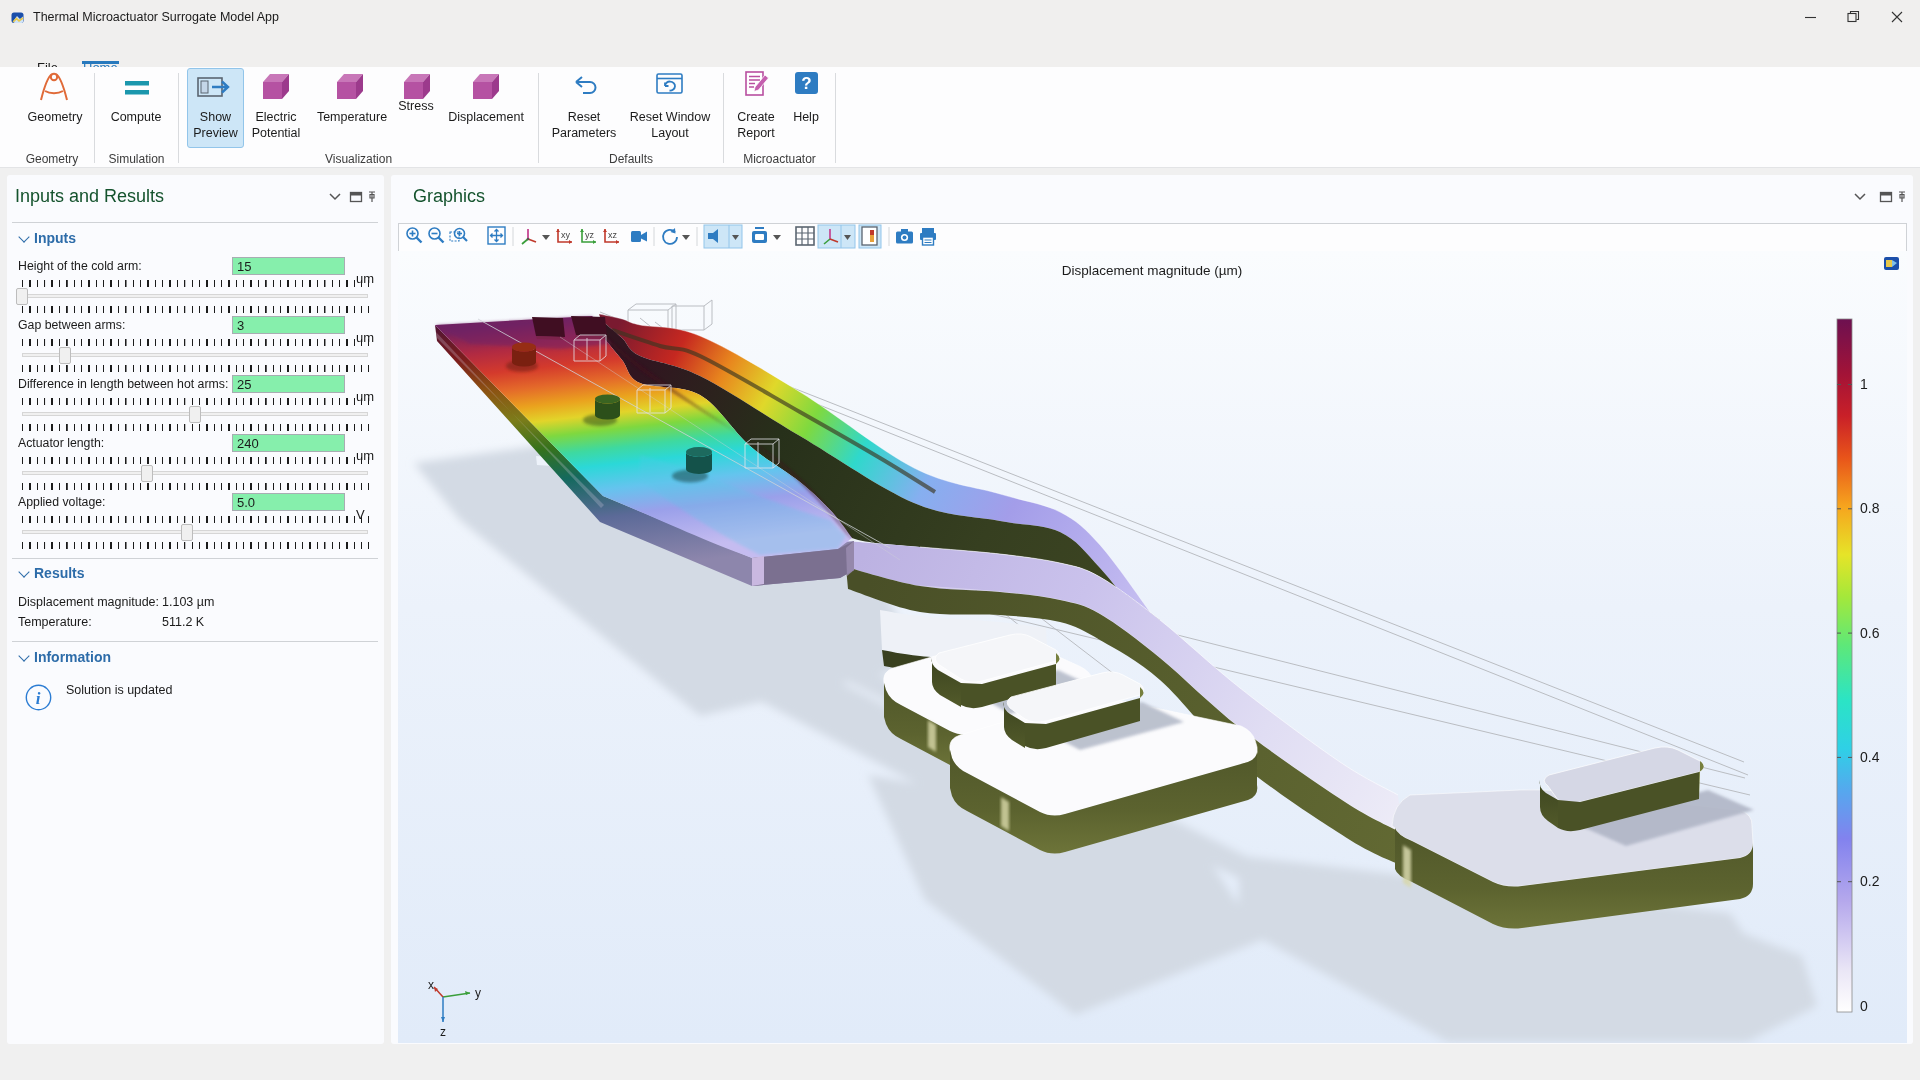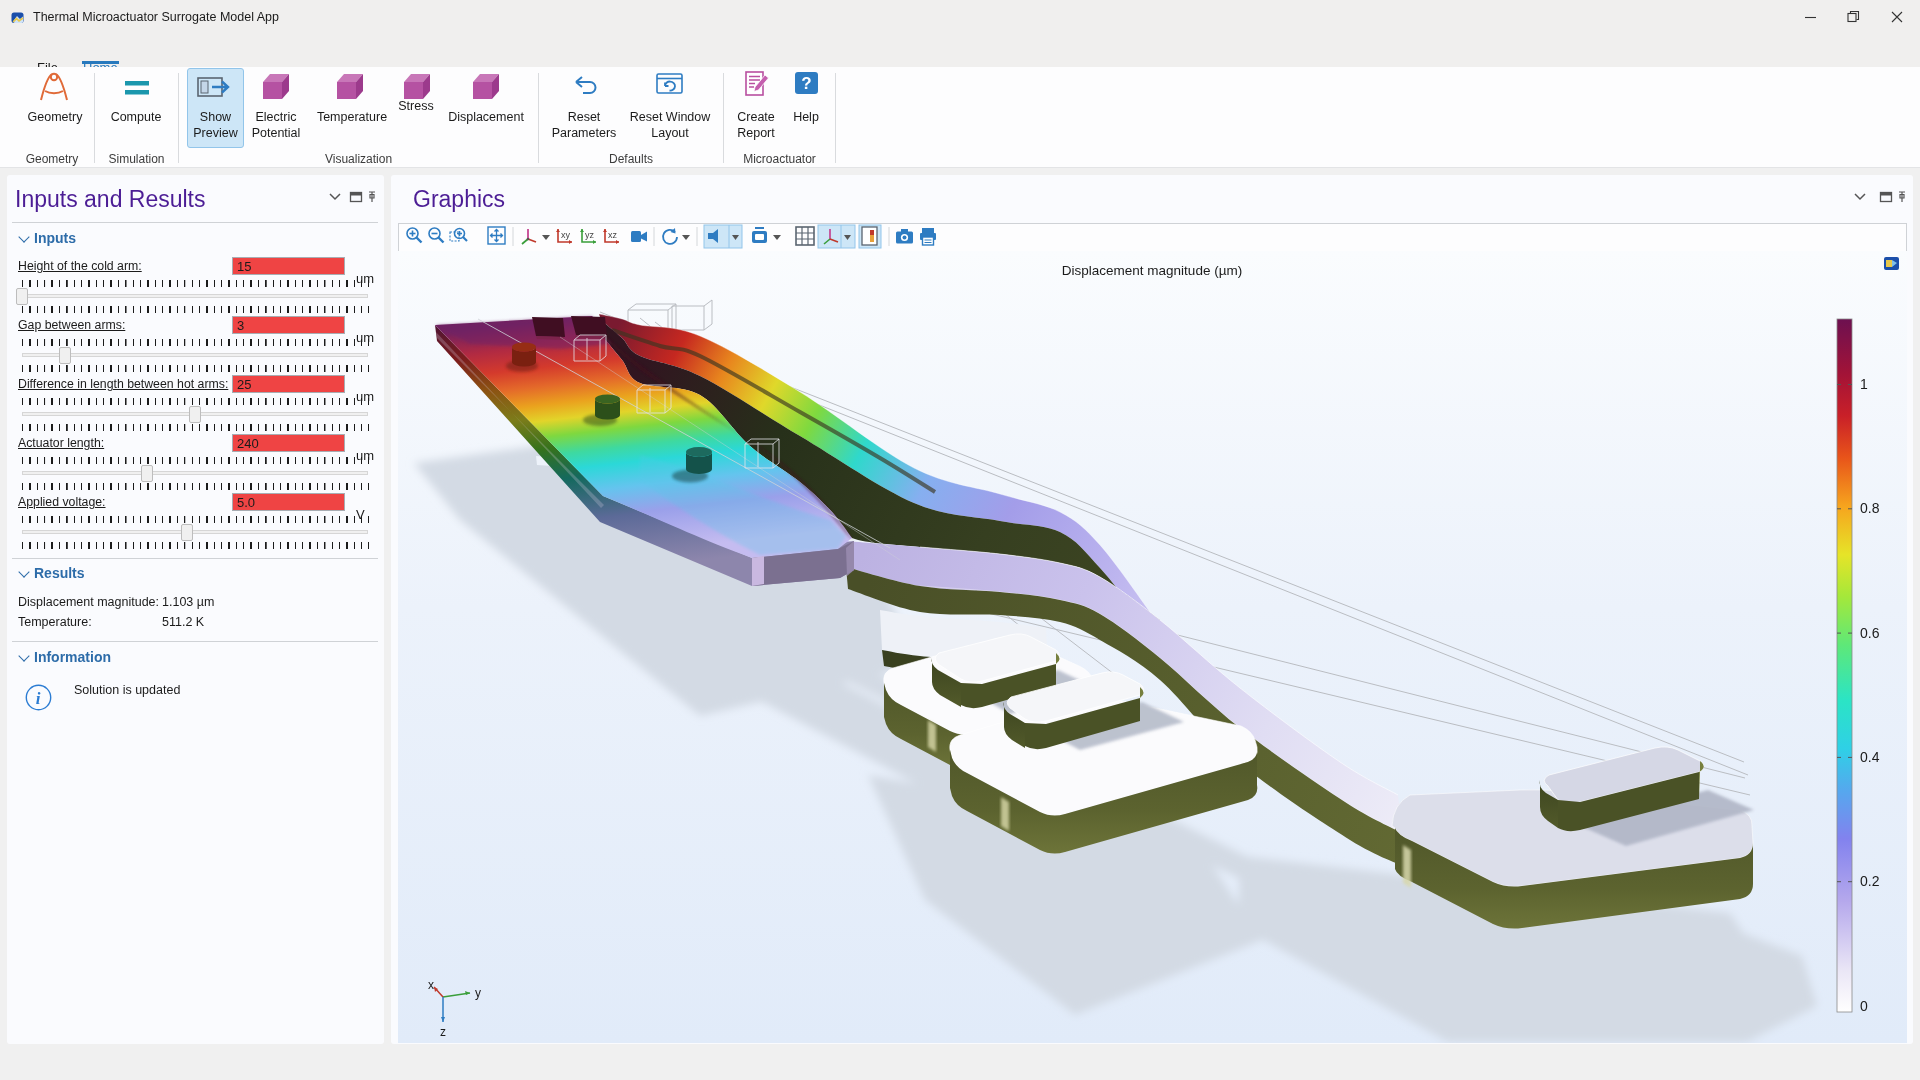--- a/index.html
+++ b/index.html
@@ -17,26 +17,26 @@
   #homeUnderline { left:82px; top:61px; width:37px; height:3px; background:#2779bd; }
   
   #ribbon { left:0; top:67px; width:1920px; height:101px; background:#fdfdfe; border-bottom:1px solid #e3e4e6; }
   .rsep { position:absolute; top:6px; width:1px; height:90px; background:#d9dbde; }
   .rbtn-label { position:absolute; font-size:12.5px; color:#1b1b1b; text-align:center; line-height:15.5px; }
   .rgroup-label { position:absolute; top:85px; font-size:12px; color:#3c3c3c; text-align:center; }
   #showPreviewBtn { position:absolute; left:187px; top:1px; width:57px; height:80px; background:#cde6f7; border:1px solid #92c5ea; border-radius:3px; }
   
   #leftpanel { left:7px; top:175px; width:377px; height:869px; background:#fafbfe; border-radius:3px; }
   #rightpanel { left:391px; top:175px; width:1522px; height:869px; background:#fafbfe; border-radius:3px; }
-  .panel-title { font-size:23px; color:#4c1d95; }
+  .panel-title { font-size:18px; color:#14532d; }
   .hline { position:absolute; height:1px; background:#cfd2d6; }
   .sect-head { position:absolute; font-size:14px; font-weight:bold; color:#2d6ca9; }
   .chev { position:absolute; width:8px; height:8px; border-left:1.6px solid #2d6ca9; border-bottom:1.6px solid #2d6ca9; transform:rotate(-45deg); }
-  .flabel { position:absolute; font-size:12.3px; color:#1b1b1b;text-decoration:underline; }
-  .tfield { position:absolute; width:113px; height:18px; background:#ef4444; border:1px solid #a8adb3; font-size:13px; color:#1b1b1b; padding:1px 4px 14px 4px; line-height:16px; }
+  .flabel { position:absolute; font-size:12.3px; color:#1b1b1b; }
+  .tfield { position:absolute; width:113px; height:18px; background:#86efac; border:1px solid #a8adb3; font-size:13px; color:#1b1b1b; padding:1px 4px 14px 4px; line-height:16px; }
   .unit { position:absolute; font-size:13px; color:#1b1b1b;margin-top:12px; }
   .ticks { position:absolute; left:22px; width:347px; height:7px;
      background-image:repeating-linear-gradient(to right,#1b1b1b 0 1.25px,transparent 1.4px 7.37px); }
   .track { position:absolute; left:22px; width:346px; height:4px; background:#f0f0f0; border:1px solid #d6d6d6; }
   .thumb { position:absolute; width:12px; height:17px; background:#f0f0f0; border:1px solid #bdbdbd; border-radius:2px; }
   .rlabel { position:absolute; font-size:12.5px; color:#1b1b1b; }
   
   #gtoolbar { position:absolute; left:398px; top:223px; width:1509px; height:28px; background:#fdfdfe; border:1px solid #cfd2d6; border-bottom:none; }
 </style>
 </head>
@@ -209,21 +209,21 @@
   <div class="abs rlabel" style="left:18px;top:615px">Temperature:</div>
   <div class="abs rlabel" style="left:162px;top:615px">511.2 K</div>
   <div class="abs hline" style="left:12px;top:641px;width:366px"></div>
 
   <div class="abs chev" style="left:20px;top:652px"></div>
   <div class="abs sect-head" style="left:34px;top:649px">Information</div>
   <svg class="abs" style="left:25px;top:684px" width="27" height="27" viewBox="0 0 27 27">
     <circle cx="13.5" cy="13.5" r="12.2" fill="none" stroke="#2b7cd3" stroke-width="1.4"></circle>
     <text x="13" y="19.5" font-family="Liberation Serif, serif" font-style="italic" font-size="17" font-weight="bold" fill="#2b7cd3" text-anchor="middle">i</text>
   </svg>
-  <div class="abs rlabel" style="left:74px;top:683px">Solution is updated</div>
+  <div class="abs rlabel" style="left:66px;top:683px">Solution is updated</div>
 
   <div class="abs" id="rightpanel"></div>
   <div class="abs panel-title" style="left:413px;top:186px">Graphics</div>
   <svg class="abs" style="left:1853px;top:190px" width="55" height="14" viewBox="0 0 55 14">
     <path d="M2,4 L7,9 L12,4" stroke="#555" stroke-width="1.5" fill="none"></path>
     <rect x="27.5" y="2.5" width="11" height="9" fill="none" stroke="#555" stroke-width="1.3"></rect>
     <rect x="27.5" y="2.5" width="11" height="3" fill="#555"></rect>
     <path d="M49,2 L49,12 M46,2 L52,2 M47,4.5 L51,4.5 L51,8 L47,8 Z" stroke="#555" stroke-width="1.2" fill="none"></path>
   </svg>
   <div class="abs" id="gtoolbar"></div>

